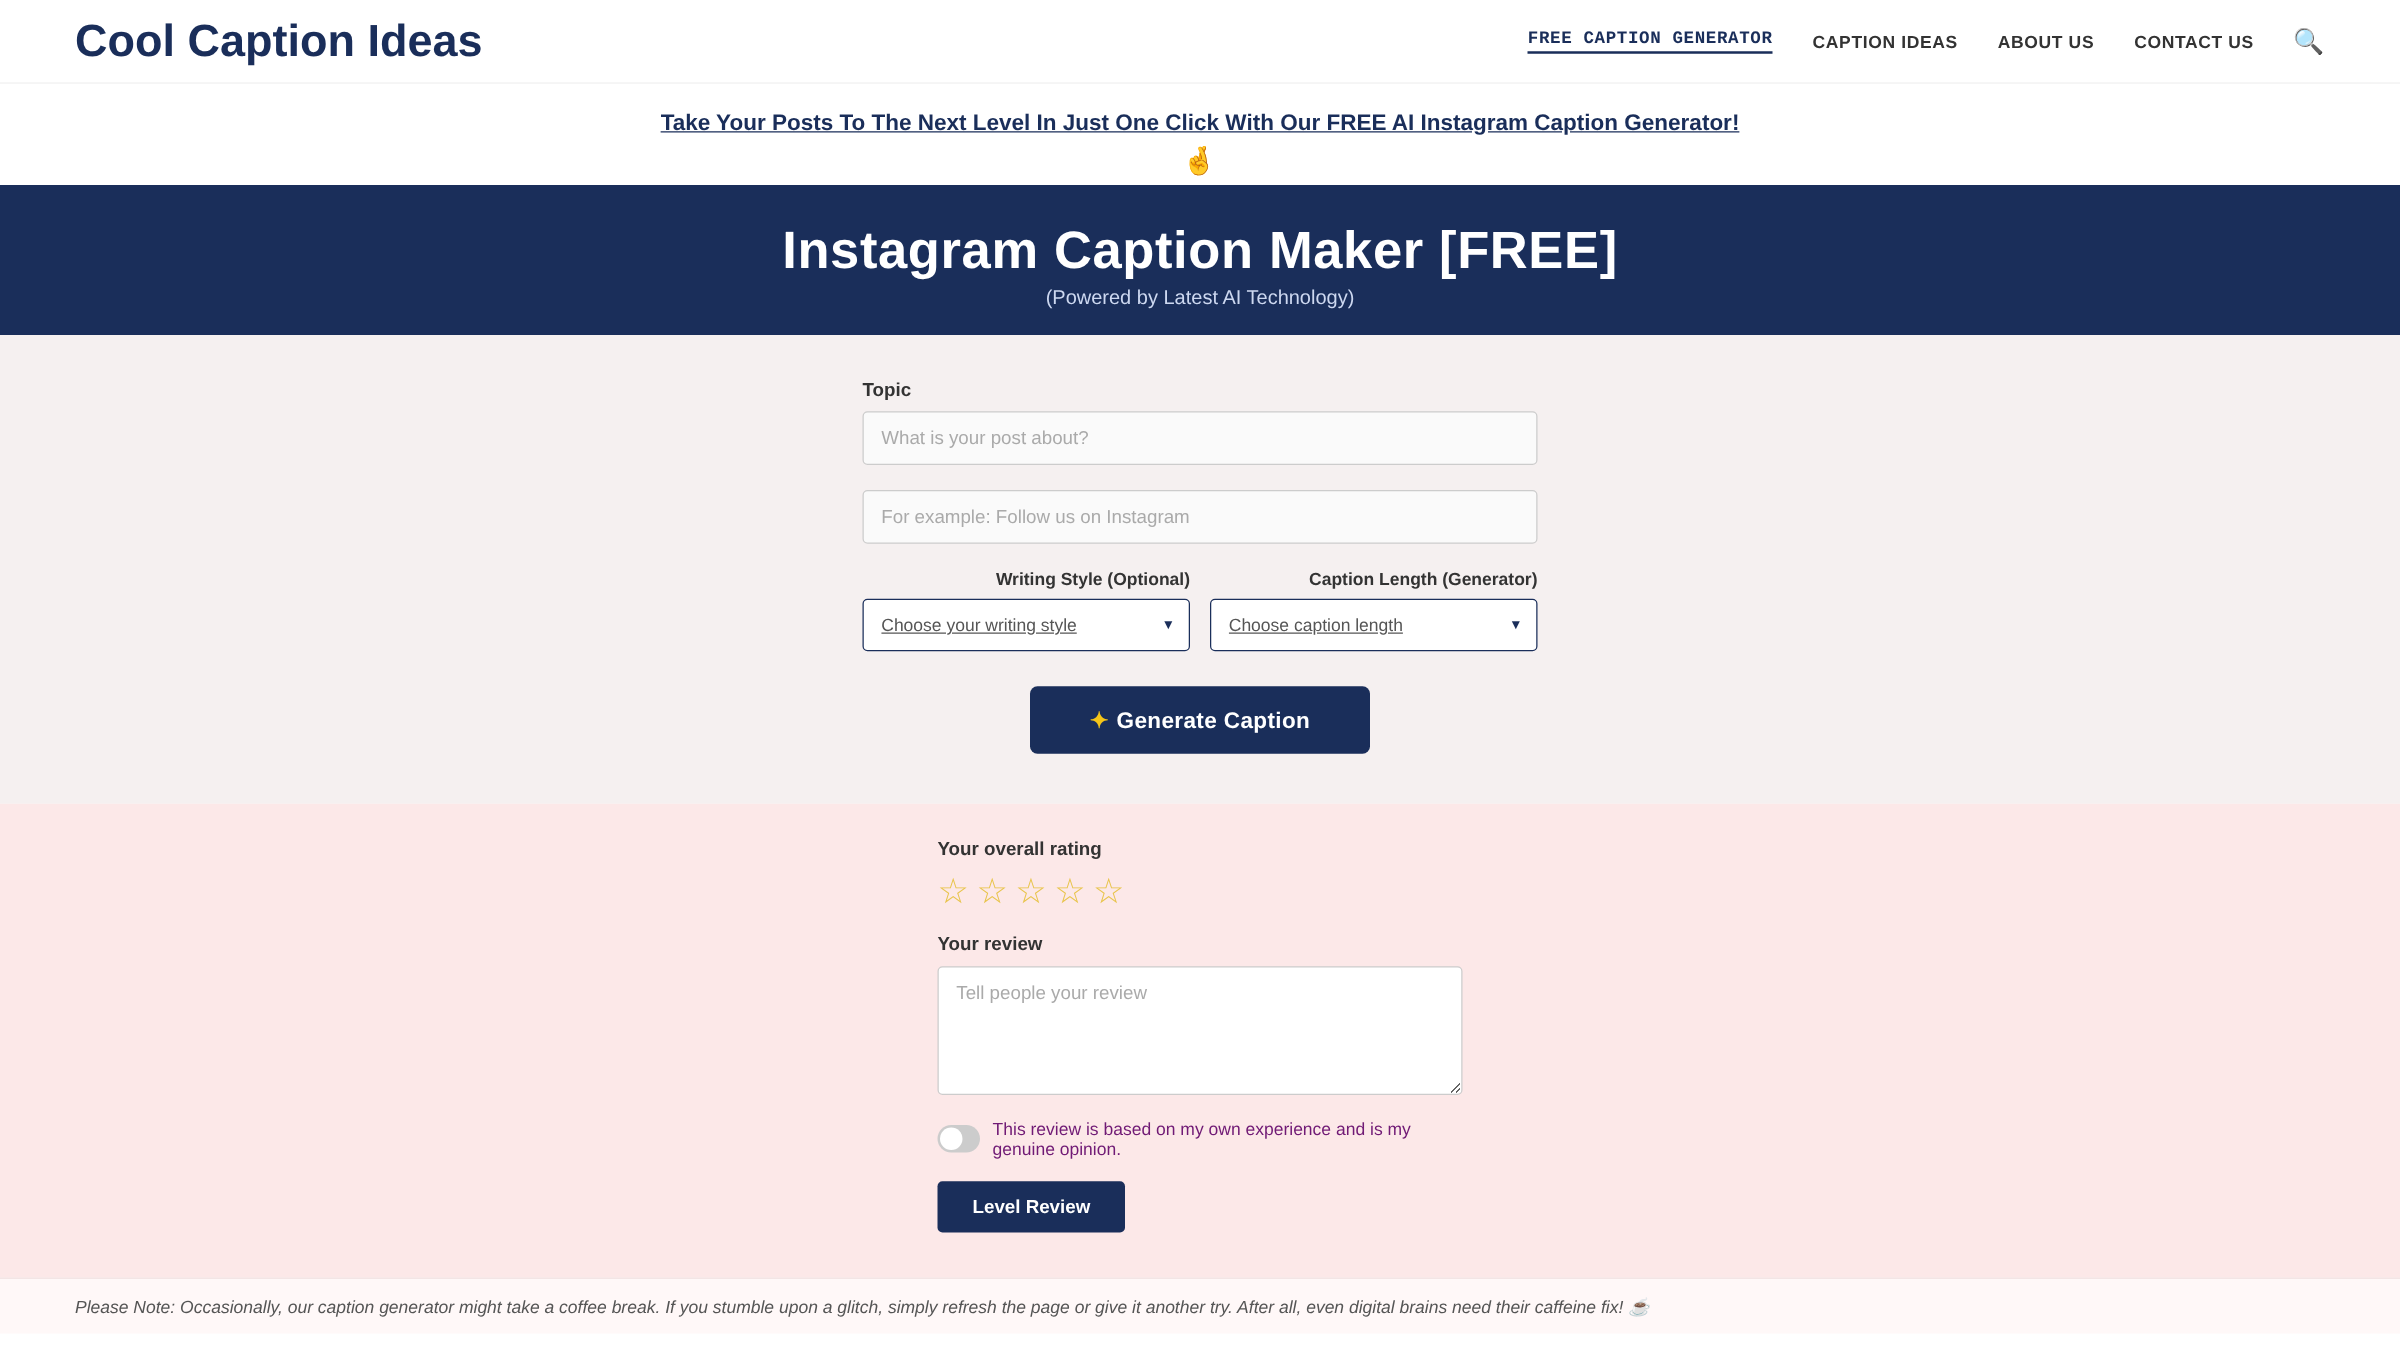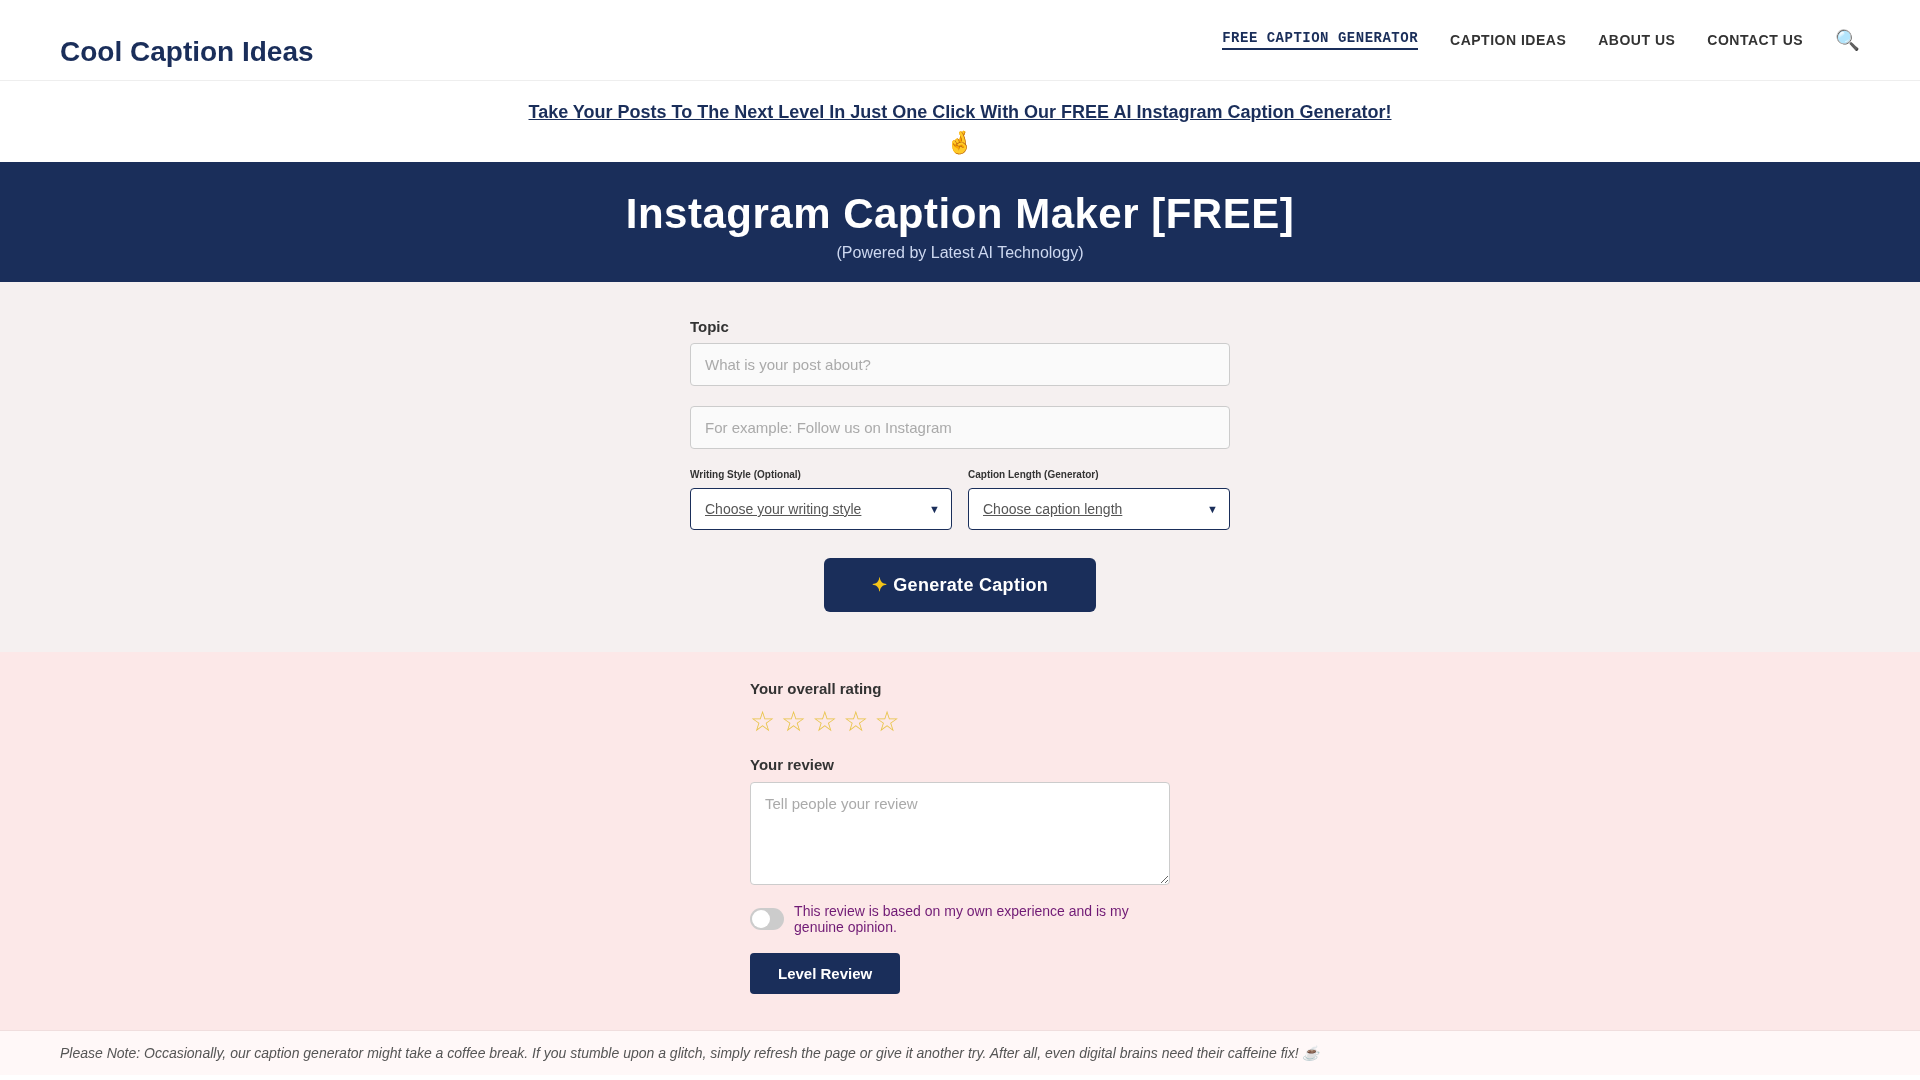--- a/index.html
+++ b/index.html
@@ -8,25 +8,24 @@
     
     nav {
       display: flex;
       align-items: center;
       justify-content: space-between;
       padding: 12px 60px;
       border-bottom: 1px solid #eee;
       background: #fff;
     }
     .logo {
-      font-size: 28px;
+      font-size: 36px;
       font-weight: 700;
       color: #1a2e5a;
       text-decoration: none;
-      margin-top: 24px;
     }
     .nav-links {
       display: flex;
       gap: 32px;
       align-items: center;
     }
     .nav-links a {
       text-decoration: none;
       font-size: 14px;
       font-weight: 600;
@@ -115,24 +114,25 @@
     .form-row {
       display: flex;
       gap: 16px;
       margin-bottom: 28px;
     }
     .form-col {
       flex: 1;
     }
     .form-col label {
       display: block;
-      font-size: 10px;
+      font-size: 14px;
       font-weight: 600;
       color: #333;
       margin-bottom: 8px;
+      text-align: right;
     }
     .styled-select {
       position: relative;
       width: 100%;
     }
     .styled-select select {
       width: 100%;
       padding: 12px 36px 12px 14px;
       border: 1px solid #1a2e5a;
       border-radius: 4px;

